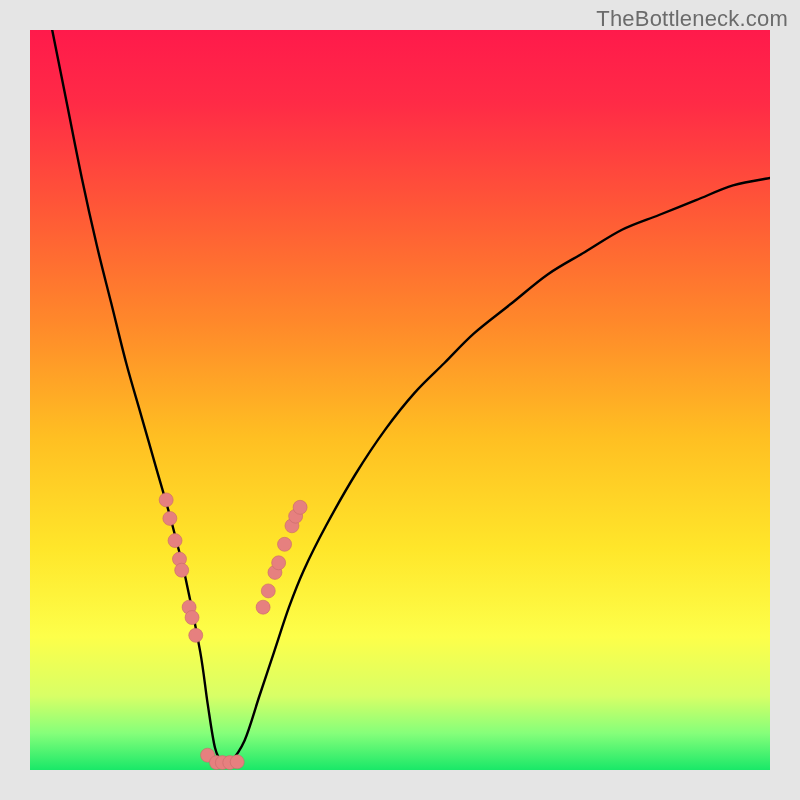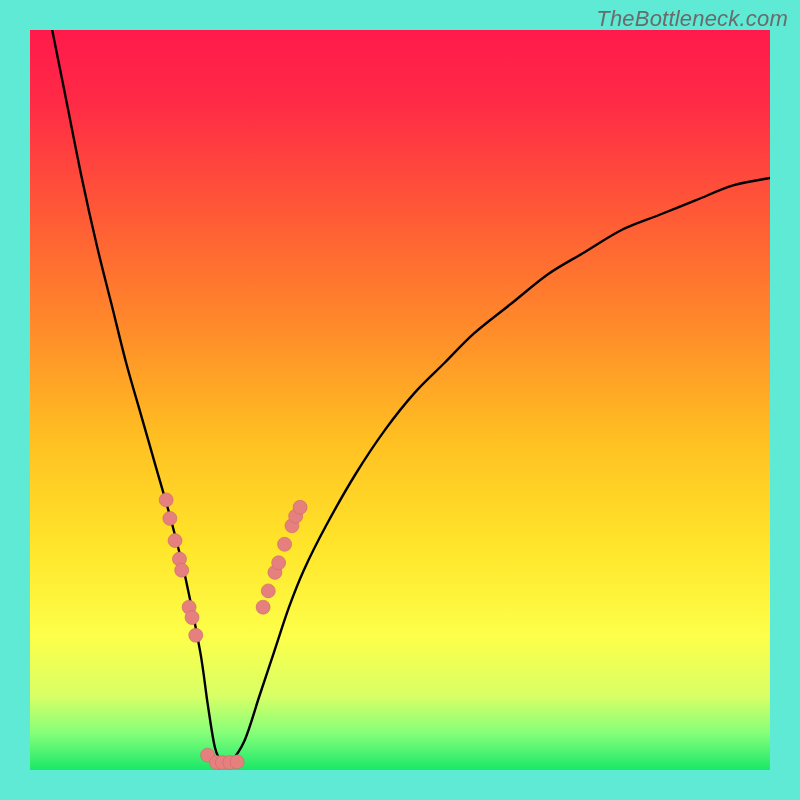--- a/index.html
+++ b/index.html
@@ -10,22 +10,21 @@
     background: #000;
     overflow: hidden;
     font-family: Arial, Helvetica, sans-serif;
   }
   .frame {
     position: absolute;
     top: 0;
     left: 0;
     width: 800px;
     height: 800px;
-    background: #5eead4;
-    font-style: italic;
+    background: #e5e5e5;
   }
   .plot {
     position: absolute;
     top: 30px;
     left: 30px;
     width: 740px;
     height: 740px;
     overflow: hidden;
   }
   .watermark {

